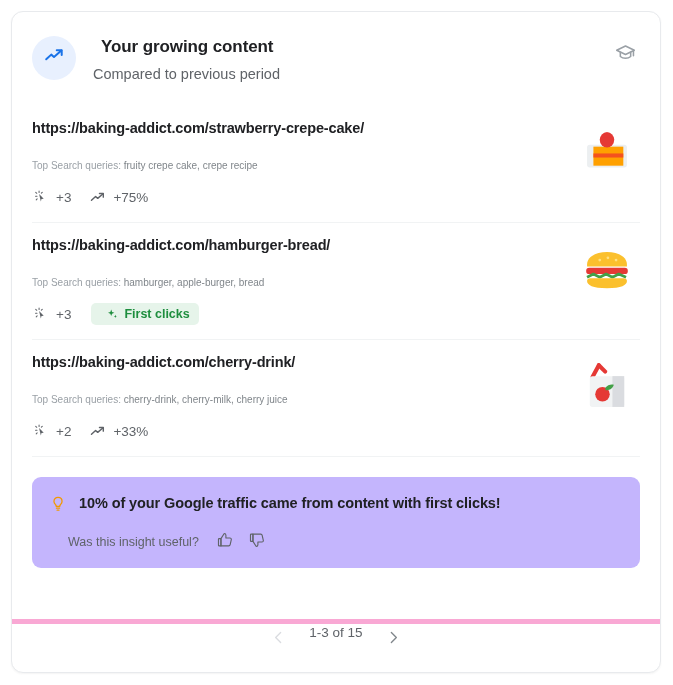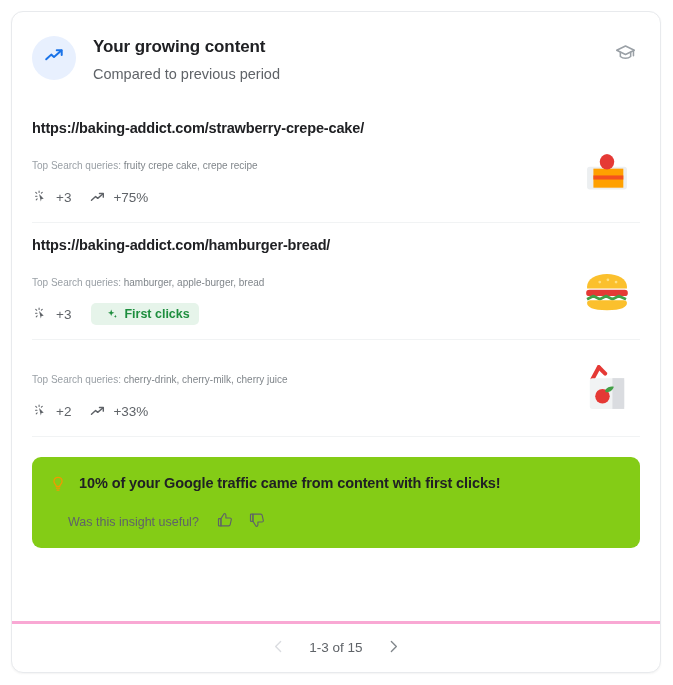--- a/index.html
+++ b/index.html
@@ -49,20 +49,21 @@
   .header-text {
     margin-left: 17px;
     padding-top: 2px;
   }
   .header-title {
     font-size: 17px;
     font-weight: bold;
     color: #202124;
     letter-spacing: -0.1px;
     line-height: 22px;
+    margin-left: 8px;
   }
   .header-sub {
     font-size: 14.5px;
     color: #5f6368;
     margin-top: 6px;
     line-height: 20px;
   }
   .header-action {
     position: absolute;
     right: 22px;
@@ -75,21 +76,21 @@
     cursor: pointer;
   }
 
   
   .items {
     padding: 0 20px;
     margin-top: 22px;
   }
   .item {
     display: flex;
-    align-items: flex-end;
+    align-items: flex-start;
     justify-content: space-between;
     border-bottom: 1px solid #f1f3f4;
     padding: 10px 0 14px 0;
     min-height: 82px;
     box-sizing: border-box;
     gap: 11px;
   }
   .item:last-child { border-bottom: 1px solid #f1f3f4; }
   .item-main {
     flex: 1 1 auto;
@@ -162,21 +163,21 @@
     margin-left: 16px;
     margin-top: 4px;
     display: flex;
     align-items: center;
     justify-content: center;
   }
 
   
   .insight {
     margin: 20px 20px 0 20px;
-    background: #84cc16;
+    background: #c4b5fd;
     border-radius: 9px;
     padding: 16px 18px 14px 16px;
     box-sizing: border-box;
   }
   .insight-headline {
     display: flex;
     align-items: flex-start;
   }
   .bulb {
     flex: 0 0 auto;
@@ -225,23 +226,23 @@
     margin-right: 8px;
   }
 
   
   .card-footer {
     position: absolute;
     left: 0;
     right: 0;
     bottom: 0;
     height: 48px;
-    border-top: 3px solid #f9a8d4;
-    display: flex;
-    align-items: center;
+    border-top: 5px solid #f9a8d4;
+    display: flex;
+    align-items: flex-start;
     justify-content: center;
   }
   .pager-btn {
     width: 30px;
     height: 30px;
     display: flex;
     align-items: center;
     justify-content: center;
     cursor: pointer;
   }
@@ -358,20 +359,21 @@
           <circle cx="42" cy="21" r="1.5" fill="#ffe082"></circle>
           <rect x="9" y="29.5" width="46" height="7" rx="3.5" fill="#e53935"></rect>
           <path d="M10 40 L17 36.5 L24 40 L31 36.5 L38 40 L45 36.5 L53 40" stroke="#43a047" stroke-width="3" fill="none" stroke-linejoin="round"></path>
           <path d="M10 44C10 42 11.6 41 13.6 41H50.4C52.4 41 54 42 54 44C54 48.5 48 52 32 52C16 52 10 48.5 10 44Z" fill="#fbc02d"></path>
         </svg>
       </div>
     </div>
 
     <div class="item">
       <div class="item-main">
+        <div class="item-url">https://baking-addict.com/cherry-drink/</div>
         <div class="item-queries">
           <span>Top Search queries:</span>
           <span class="q-values">cherry-drink, cherry-milk, cherry juice</span>
         </div>
         <div class="item-metrics">
           <div class="metric">
             <span class="metric-icon">
               <svg width="16" height="16" viewBox="0 0 20 20" fill="none" aria-hidden="true">
                 <path d="M7.6 6.4L13.4 12.1L10.6 12.6L9.8 15.5L7.6 6.4Z" fill="#5f6368"></path>
                 <path d="M3.4 4.1L4.7 5.4M3.2 9.1H5.0M4.0 13.6L5.2 12.4M7.6 2.6V4.3M11.6 4.1L10.4 5.3" stroke="#5f6368" stroke-width="1.3" stroke-linecap="round"></path>

